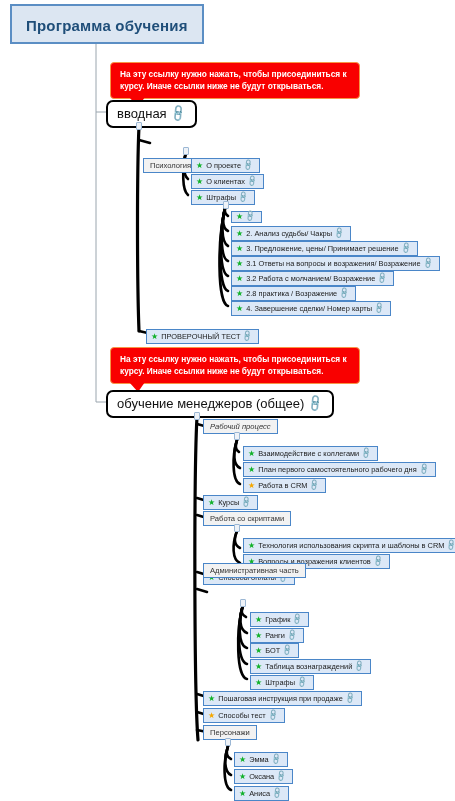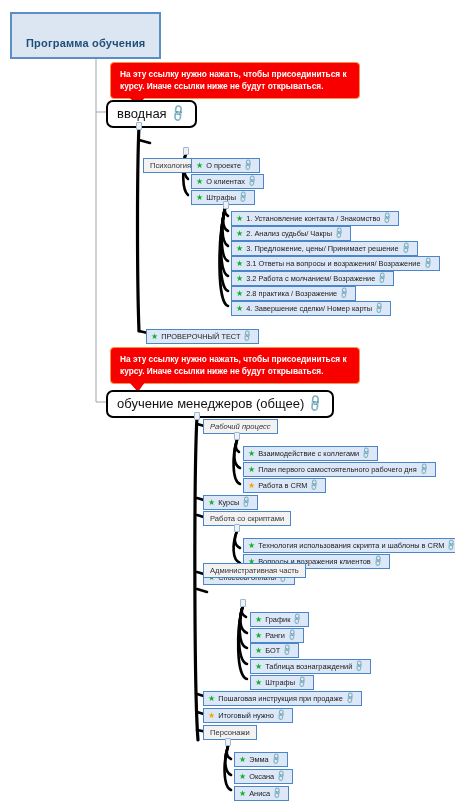--- a/index.html
+++ b/index.html
@@ -13,26 +13,26 @@
   #canvas { position: absolute; inset: 0; }
 
   
   #wires { position: absolute; left: 0; top: 0; width: 455px; height: 801px; pointer-events: none; }
 
   
   .node { position: absolute; white-space: nowrap; }
 
   
   .root {
-    left: 10px; top: 12px;
-    padding: 23px 14px 8px 14px;
+    left: 10px; top: 4px;
+    padding: 11px 14px 8px 14px;
     background: #dce6f2;
     border: 2px solid #5b8ec4;
     color: #1f4e79;
-    font-size: 11px;
+    font-size: 15px;
     font-weight: bold;
     letter-spacing: .2px;
   }
 
   
   .branch {
     background: #ffffff;
     border: 2px solid #000000;
     border-radius: 7px;
     padding: 4px 9px 5px 9px;
@@ -194,21 +194,20 @@
   </div>
   <div class="node leaf" style="left:191px; top:190px;">
     <span class="star green">★</span>
     <span>Штрафы</span>
     <span class="clip">🔗</span>
   </div>
   <div class="handle" style="left:223px; top:201px;"></div>
 
   <div class="node leaf" style="left:231px; top:211px;">
     <span class="star green">★</span>
-    <span>1. Установление контакта / Знакомство</span>
     <span class="clip">🔗</span>
   </div>
   <div class="node leaf" style="left:231px; top:226px;">
     <span class="star green">★</span>
     <span>2. Анализ судьбы/ Чакры</span>
     <span class="clip">🔗</span>
   </div>
   <div class="node leaf" style="left:231px; top:241px;">
     <span class="star green">★</span>
     <span>3. Предложение, цены/ Принимает решение</span>
@@ -332,21 +331,21 @@
   </div>
 
   <div class="node leaf" style="left:203px; top:691px;">
     <span class="star green">★</span>
     <span>Пошаговая инструкция при продаже</span>
     <span class="clip">🔗</span>
   </div>
 
   <div class="node leaf" style="left:203px; top:708px;">
     <span class="star amber">★</span>
-    <span>Итоговый нужно</span>
+    <span>Способы тест</span>
     <span class="clip">🔗</span>
   </div>
 
   <div class="node sub" style="left:203px; top:725px;">
     <span>Персонажи</span>
   </div>
   <div class="handle" style="left:225px; top:738px;"></div>
 
   <div class="node leaf" style="left:234px; top:752px;">
     <span class="star green">★</span>

